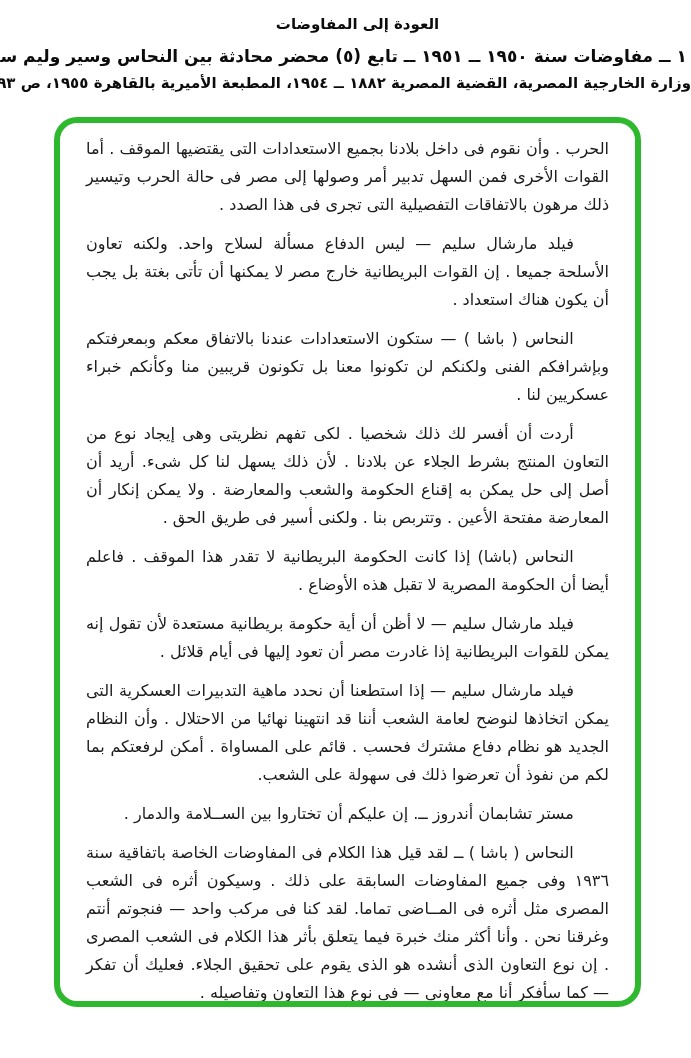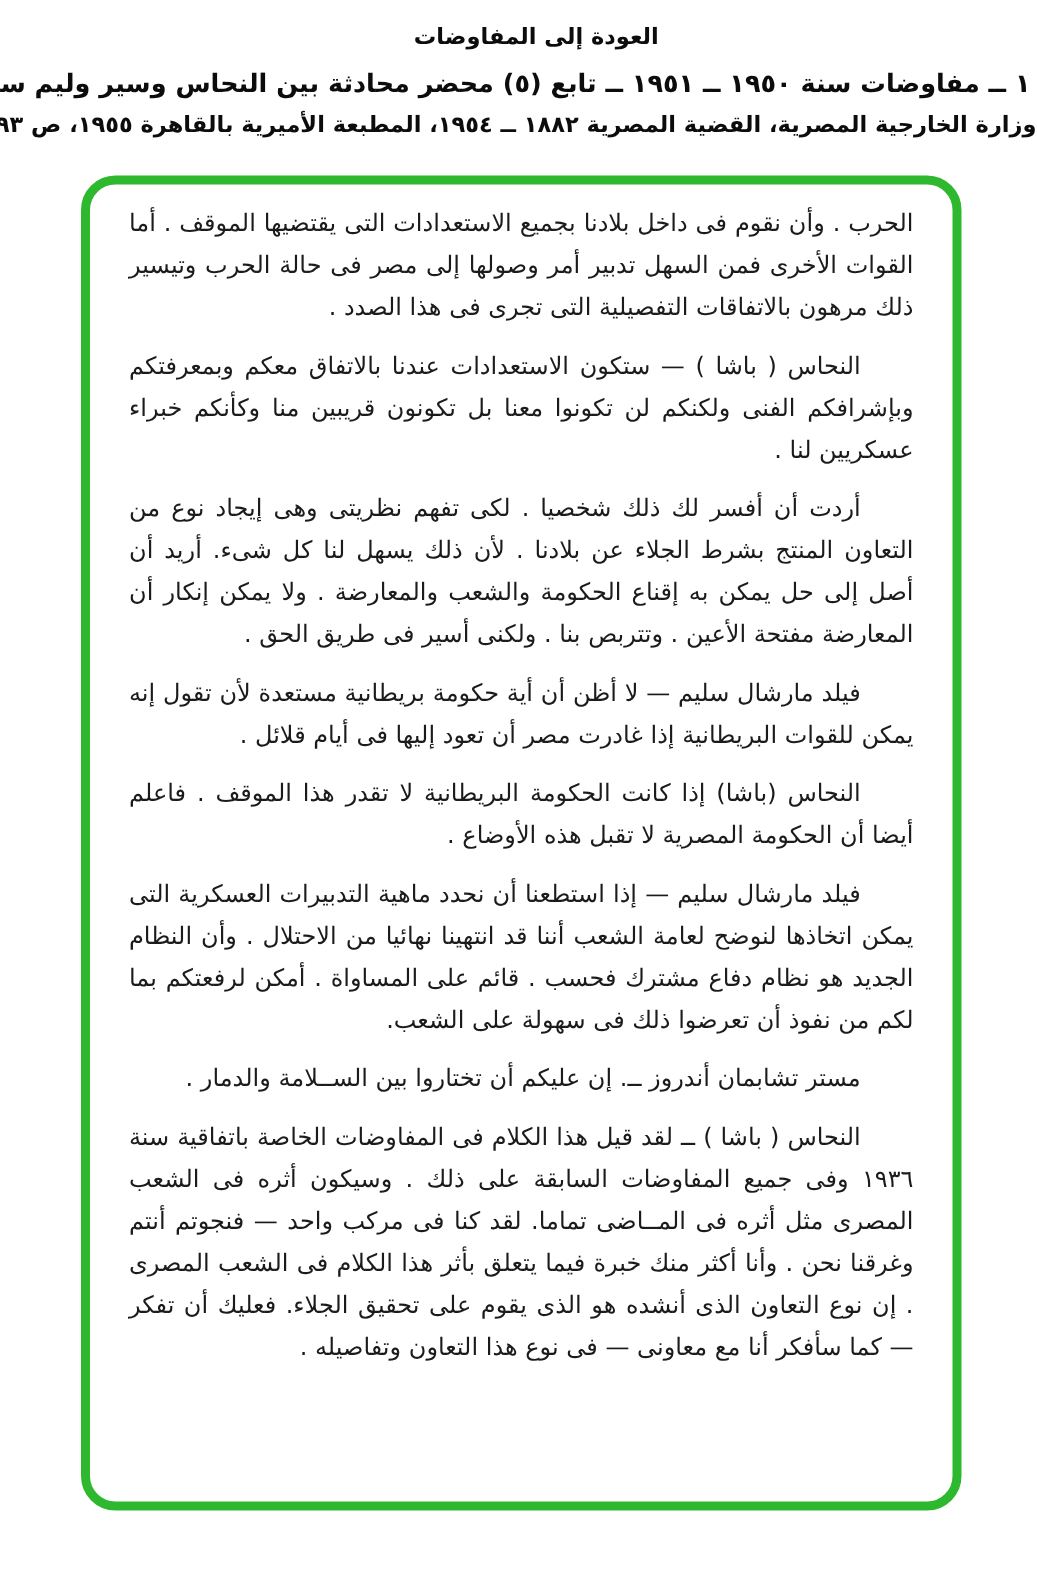--- a/index.html
+++ b/index.html
@@ -89,21 +89,22 @@
 
 <div class="page-title">العودة إلى المفاوضات</div>
 
 <div class="doc-heading">١ ــ مفاوضات سنة ١٩٥٠ ــ ١٩٥١ ــ تابع (٥) محضر محادثة بين النحاس وسير وليم سليم في ٥ يونيه ١٩٥٠</div>
 
 <div class="doc-source">وزارة الخارجية المصرية، القضية المصرية ١٨٨٢ ــ ١٩٥٤، المطبعة الأميرية بالقاهرة ١٩٥٥، ص ٥٩٣ ــ ٦٠٠</div>
 
 <div class="green-frame" style="--frame-color: #2eb82e;">
   <div class="doc-body">
       <p>الحرب . وأن نقوم فى داخل بلادنا بجميع الاستعدادات التى يقتضيها الموقف .  أما القوات الأخرى فمن السهل تدبير أمر وصولها إلى مصر فى حالة الحرب وتيسير ذلك مرهون  بالاتفاقات التفصيلية التى تجرى فى هذا الصدد .</p>
+      <p class="indent">فيلد مارشال سليم — ليس الدفاع مسألة لسلاح واحد. ولكنه تعاون الأسلحة جميعا . إن القوات البريطانية خارج مصر لا يمكنها أن تأتى بغتة بل يجب أن يكون هناك استعداد .</p>
       <p class="indent">النحاس ( باشا ) — ستكون الاستعدادات عندنا بالاتفاق معكم وبمعرفتكم وبإشرافكم الفنى ولكنكم لن تكونوا معنا بل تكونون قريبين منا وكأنكم خبراء عسكريين لنا .</p>
       <p class="indent">أردت أن أفسر لك ذلك شخصيا . لكى تفهم نظريتى وهى إيجاد نوع من التعاون المنتج بشرط الجلاء عن بلادنا . لأن ذلك يسهل لنا كل شىء. أريد أن أصل إلى حل يمكن به إقناع الحكومة والشعب والمعارضة . ولا يمكن إنكار أن المعارضة مفتحة الأعين . وتتربص بنا .  ولكنى أسير فى طريق الحق .</p>
+      <p class="indent">النحاس (باشا) إذا كانت الحكومة البريطانية لا تقدر هذا الموقف . فاعلم أيضا أن الحكومة المصرية لا تقبل هذه الأوضاع .</p>
       <p class="indent">فيلد مارشال سليم — لا أظن أن أية حكومة بريطانية مستعدة لأن تقول إنه يمكن للقوات البريطانية إذا غادرت مصر أن تعود إليها فى أيام قلائل .</p>
-      <p class="indent">النحاس (باشا) إذا كانت الحكومة البريطانية لا تقدر هذا الموقف . فاعلم أيضا أن الحكومة المصرية لا تقبل هذه الأوضاع .</p>
       <p class="indent">فيلد مارشال سليم — إذا استطعنا أن نحدد ماهية التدبيرات العسكرية التى يمكن اتخاذها لنوضح لعامة الشعب أننا قد انتهينا نهائيا من الاحتلال . وأن النظام الجديد هو نظام دفاع مشترك فحسب . قائم على المساواة . أمكن لرفعتكم بما لكم من نفوذ أن تعرضوا ذلك فى سهولة على الشعب.</p>
       <p class="indent">مستر تشابمان أندروز ــ. إن عليكم أن تختاروا بين الســلامة والدمار .</p>
       <p class="indent">النحاس ( باشا ) ــ لقد قيل هذا الكلام فى المفاوضات الخاصة باتفاقية سنة ١٩٣٦ وفى جميع المفاوضات السابقة على ذلك . وسيكون أثره فى الشعب المصرى مثل أثره فى المــاضى تماما. لقد كنا فى مركب واحد — فنجوتم أنتم وغرقنا نحن . وأنا أكثر منك خبرة فيما يتعلق بأثر هذا الكلام فى الشعب المصرى .  إن  نوع التعاون الذى أنشده هو  الذى يقوم على تحقيق الجلاء. فعليك أن تفكر — كما سأفكر أنا مع معاونى — فى نوع هذا التعاون وتفاصيله .</p>
     </div>
 </div>
 
 </body></html>

